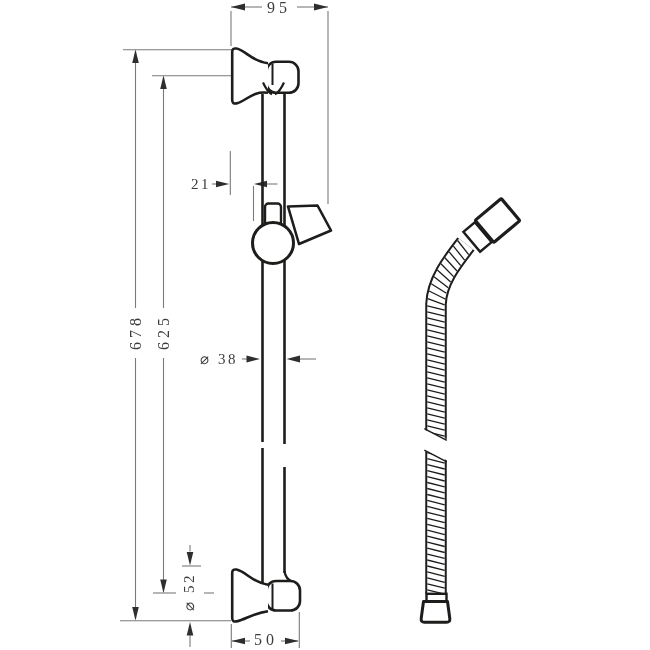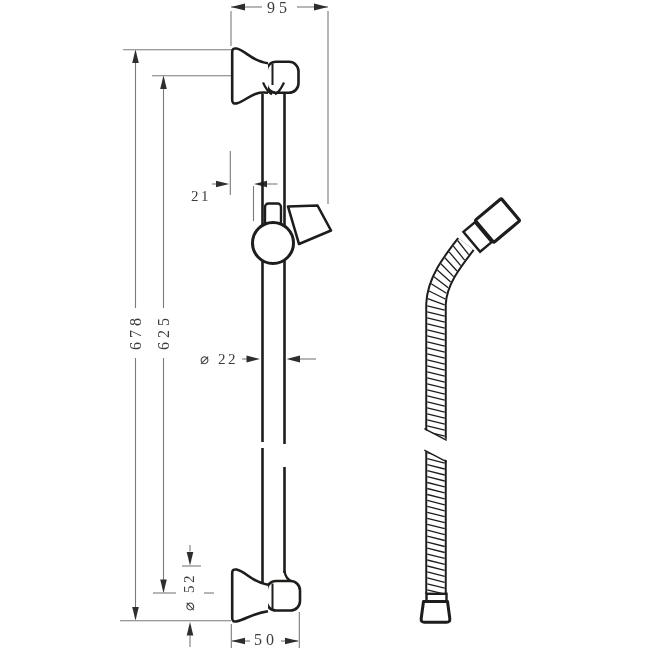--- a/index.html
+++ b/index.html
@@ -187,18 +187,18 @@
 
     <rect x="426.5" y="593.8" width="20" height="8" fill="#fff" stroke="#1d1d1b" stroke-width="2.4"></rect>
     <path d="M423.5,601.5 L447.5,601.5 L449.8,618.5 Q450.2,622.3 446.6,622.3 L424.4,622.3
              Q420.8,622.3 421.2,618.5 Z" fill="#fff" stroke="#1d1d1b" stroke-width="3" stroke-linejoin="round"></path>
   </g>
 </svg>
 
 <span class="dim-label" style="left:279px;top:8px;">95</span>
 <span class="dim-label vert" style="left:136px;top:332px;">678</span>
 <span class="dim-label vert" style="left:164px;top:332px;">625</span>
-<span class="dim-label small" style="left:201px;top:196px;">21</span>
-<span class="dim-label small" style="left:219px;top:359px;">⌀ 22</span>
+<span class="dim-label small" style="left:201px;top:184px;">21</span>
+<span class="dim-label small" style="left:219px;top:359px;">⌀ 38</span>
 <span class="dim-label small vert" style="left:189px;top:592px;">⌀ 52</span>
 <span class="dim-label" style="left:266px;top:640px;">50</span>
 
 </div>
 
 </body></html>

